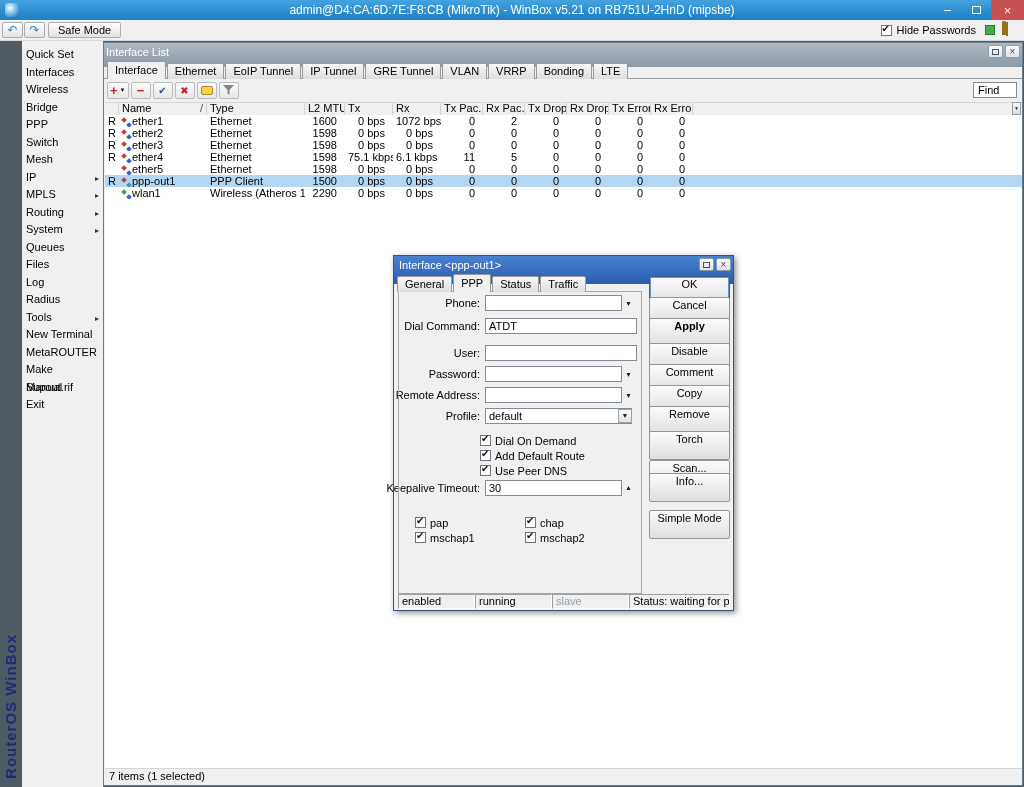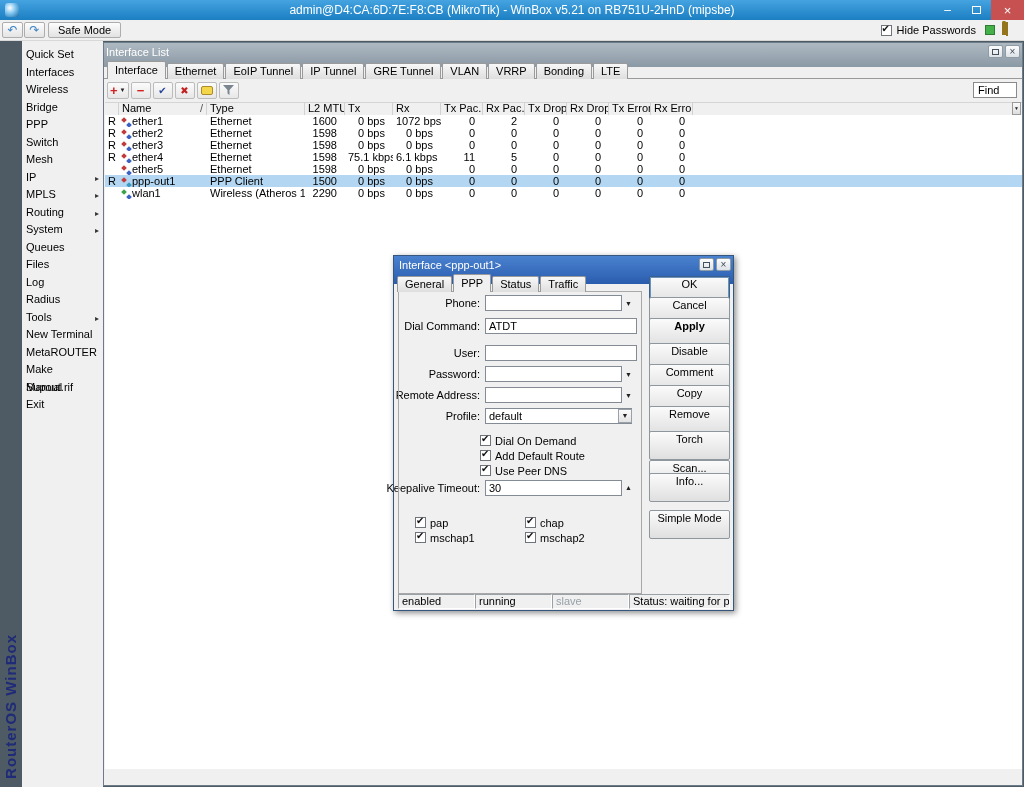--- a/index.html
+++ b/index.html
@@ -403,20 +403,23 @@
           <span class="td num">0</span>
           <span class="td num">0</span>
           <span class="td num">0</span>
           <span class="td num">0</span>
           <span class="td num">0</span>
           <span class="td num">0</span>
           <span class="td"></span>
         </div>
       </div>
 
+    <div class="iface-status">
+      <span>7 items (1 selected)</span>
+    </div>
   </div>
 
   <div class="dialog">
     <div class="dlg-title">
       <span>Interface &lt;ppp-out1&gt;</span>
       <span class="wbtns">
         <span class="small-wbtn">
             <span class="glyph-box"></span>
           </span>
         <span class="small-wbtn">×</span>

